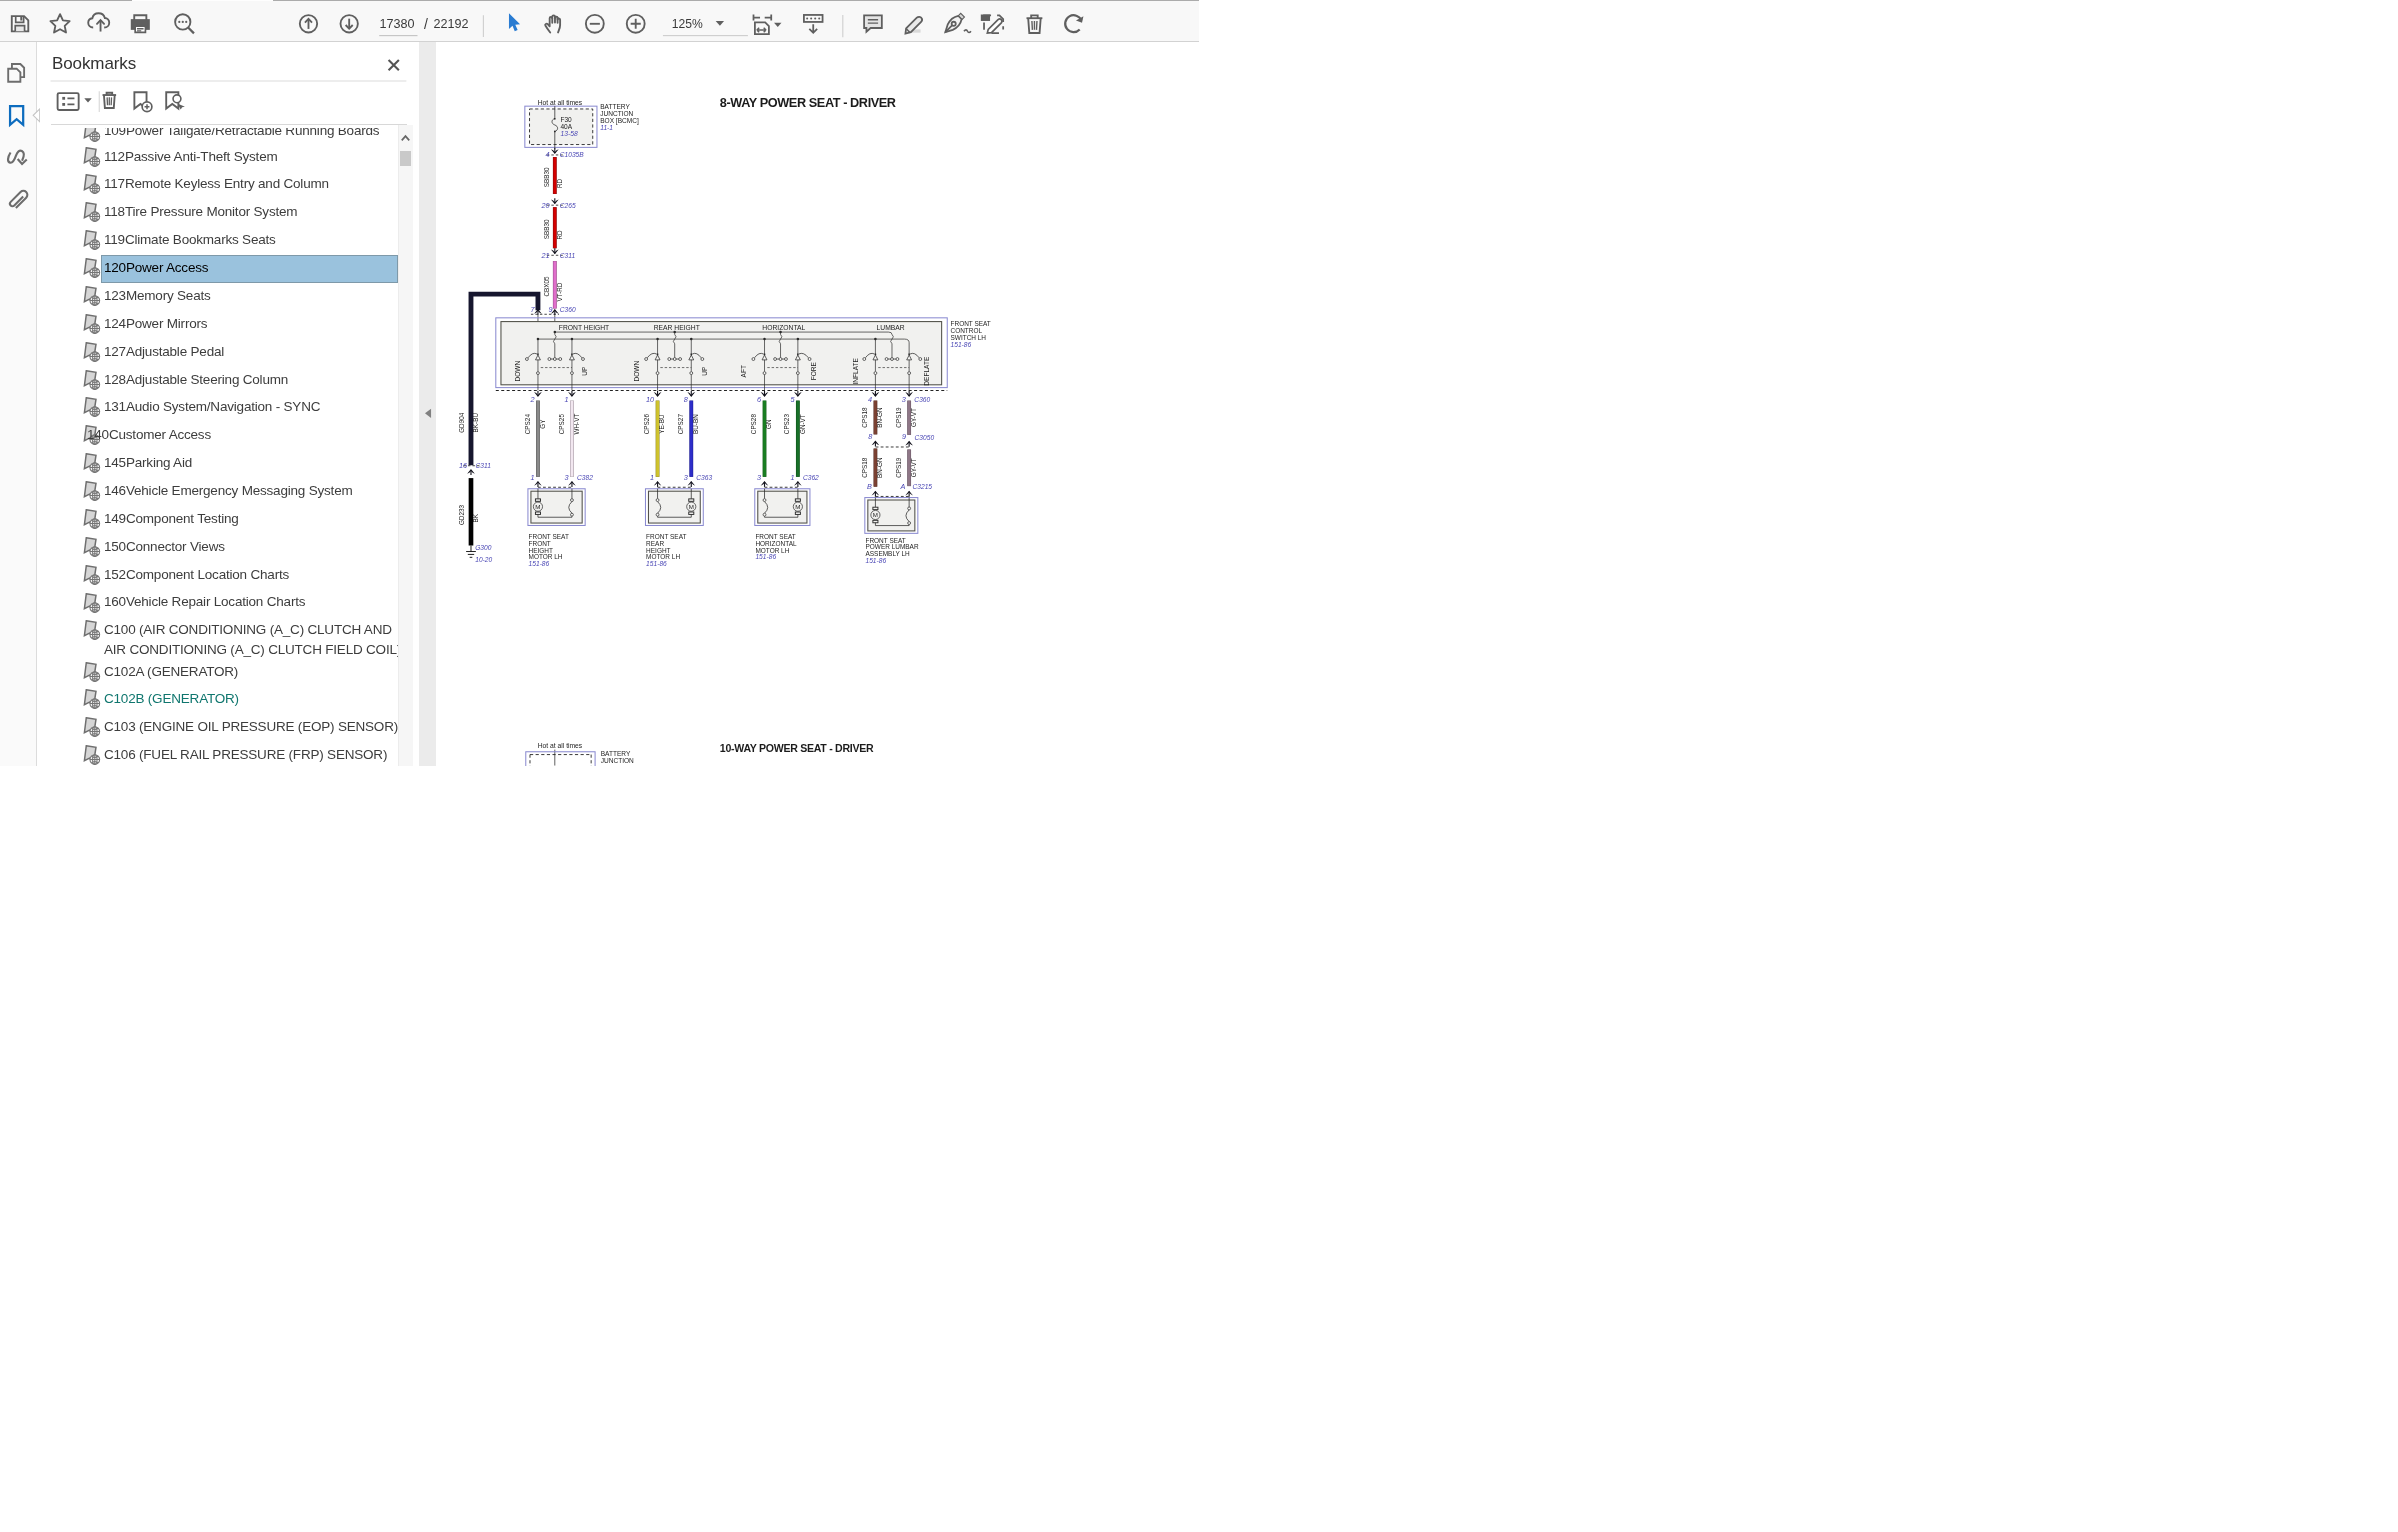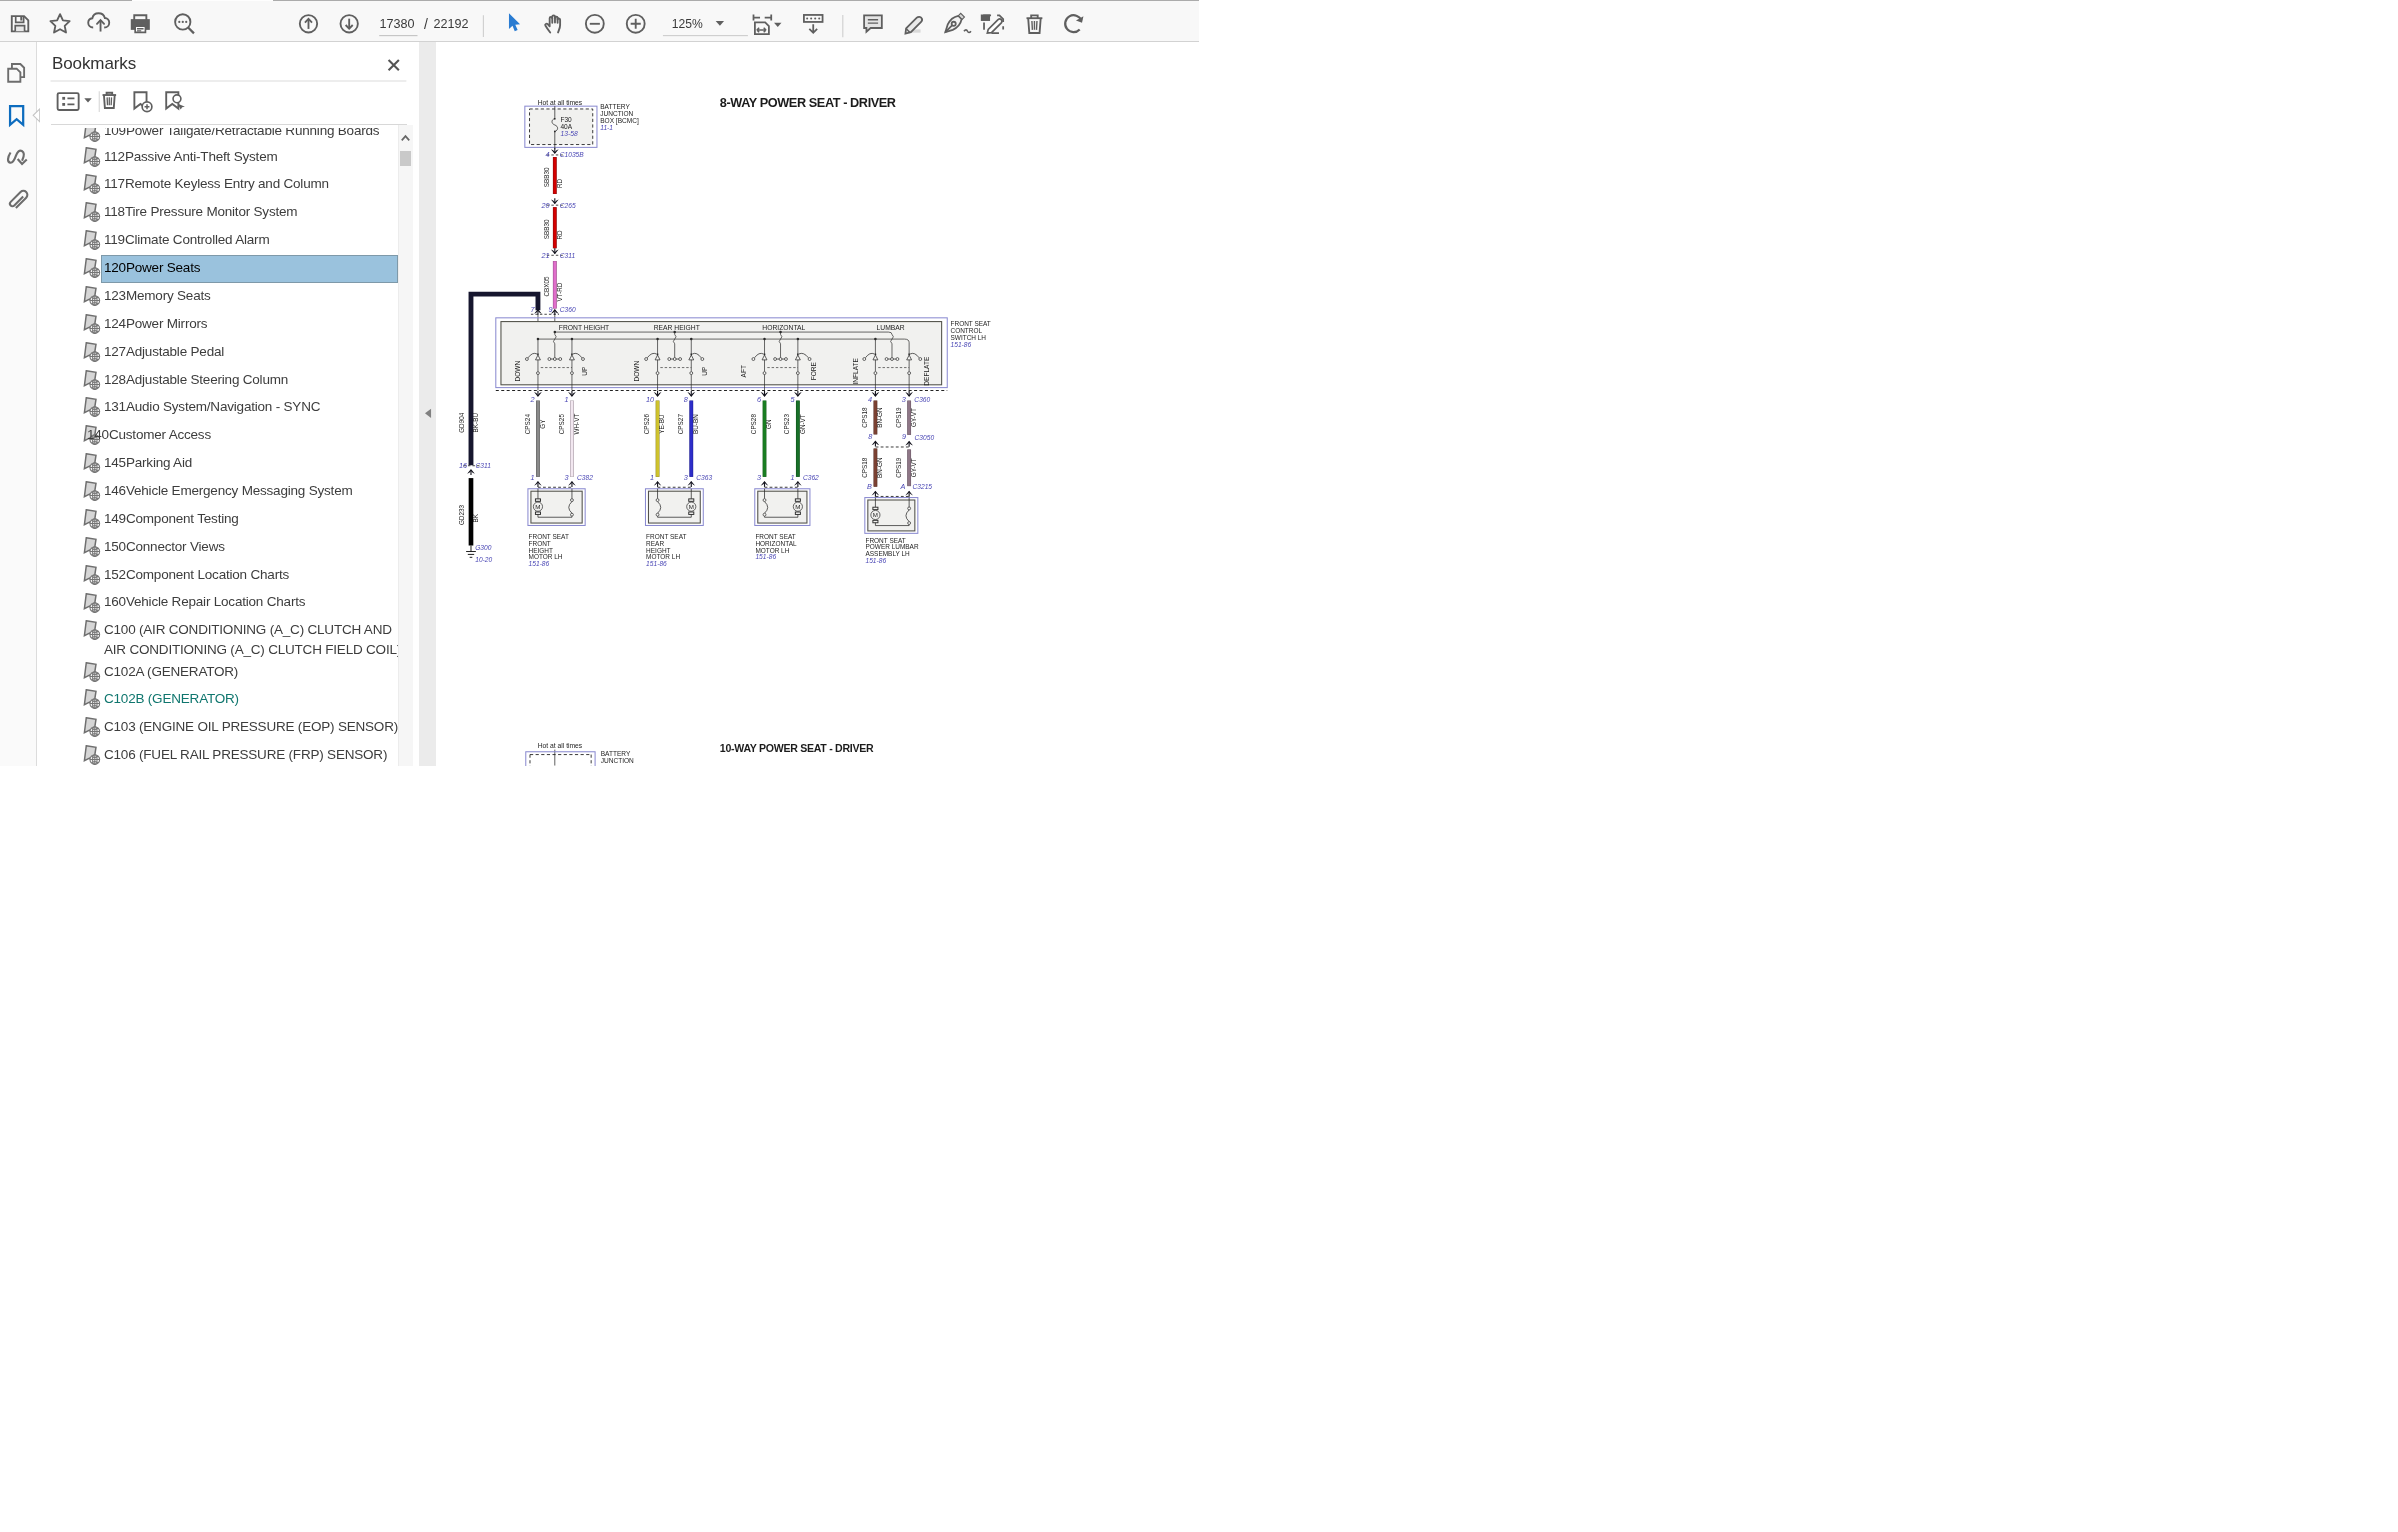--- a/index.html
+++ b/index.html
@@ -218,32 +218,32 @@
     <svg width="18" height="20.6" viewBox="0 0 19 22" style="position:absolute;left:46px;top:188px">
       <g transform="rotate(9 7 10)">
         <path d="M2 1.5h10.5v16l-5-3.5-5 3.5z" fill="#d6d6d6" stroke="#6f6f6f" stroke-width="1.6"></path>
       </g>
       <g fill="#f2f2f2" stroke="#757575" stroke-width="1.1">
         <circle cx="12.5" cy="15.5" r="5.2"></circle>
         <path d="M7.3 15.5h10.4M12.5 10.3v10.4M9 11.8c2 1.8 5 1.8 7 0M9 19.2c2-1.8 5-1.8 7 0" fill="none"></path>
         <ellipse cx="12.5" cy="15.5" rx="2.4" ry="5.2" fill="none"></ellipse>
       </g>
     </svg>
-    <div class="pi" style="left:67px;top:190px;color:#3d3d3d">119Climate Controlled Alarm</div>
+    <div class="pi" style="left:67px;top:190px;color:#3d3d3d">119Climate Bookmarks Seats</div>
     <svg width="18" height="20.6" viewBox="0 0 19 22" style="position:absolute;left:46px;top:216px">
       <g transform="rotate(9 7 10)">
         <path d="M2 1.5h10.5v16l-5-3.5-5 3.5z" fill="#d6d6d6" stroke="#6f6f6f" stroke-width="1.6"></path>
       </g>
       <g fill="#f2f2f2" stroke="#757575" stroke-width="1.1">
         <circle cx="12.5" cy="15.5" r="5.2"></circle>
         <path d="M7.3 15.5h10.4M12.5 10.3v10.4M9 11.8c2 1.8 5 1.8 7 0M9 19.2c2-1.8 5-1.8 7 0" fill="none"></path>
         <ellipse cx="12.5" cy="15.5" rx="2.4" ry="5.2" fill="none"></ellipse>
       </g>
     </svg>
-    <div class="pi" style="left:67px;top:218px;color:#000">120Power Seats</div>
+    <div class="pi" style="left:67px;top:218px;color:#000">120Power Access</div>
     <svg width="18" height="20.6" viewBox="0 0 19 22" style="position:absolute;left:46px;top:244px">
       <g transform="rotate(9 7 10)">
         <path d="M2 1.5h10.5v16l-5-3.5-5 3.5z" fill="#d6d6d6" stroke="#6f6f6f" stroke-width="1.6"></path>
       </g>
       <g fill="#f2f2f2" stroke="#757575" stroke-width="1.1">
         <circle cx="12.5" cy="15.5" r="5.2"></circle>
         <path d="M7.3 15.5h10.4M12.5 10.3v10.4M9 11.8c2 1.8 5 1.8 7 0M9 19.2c2-1.8 5-1.8 7 0" fill="none"></path>
         <ellipse cx="12.5" cy="15.5" rx="2.4" ry="5.2" fill="none"></ellipse>
       </g>
     </svg>

